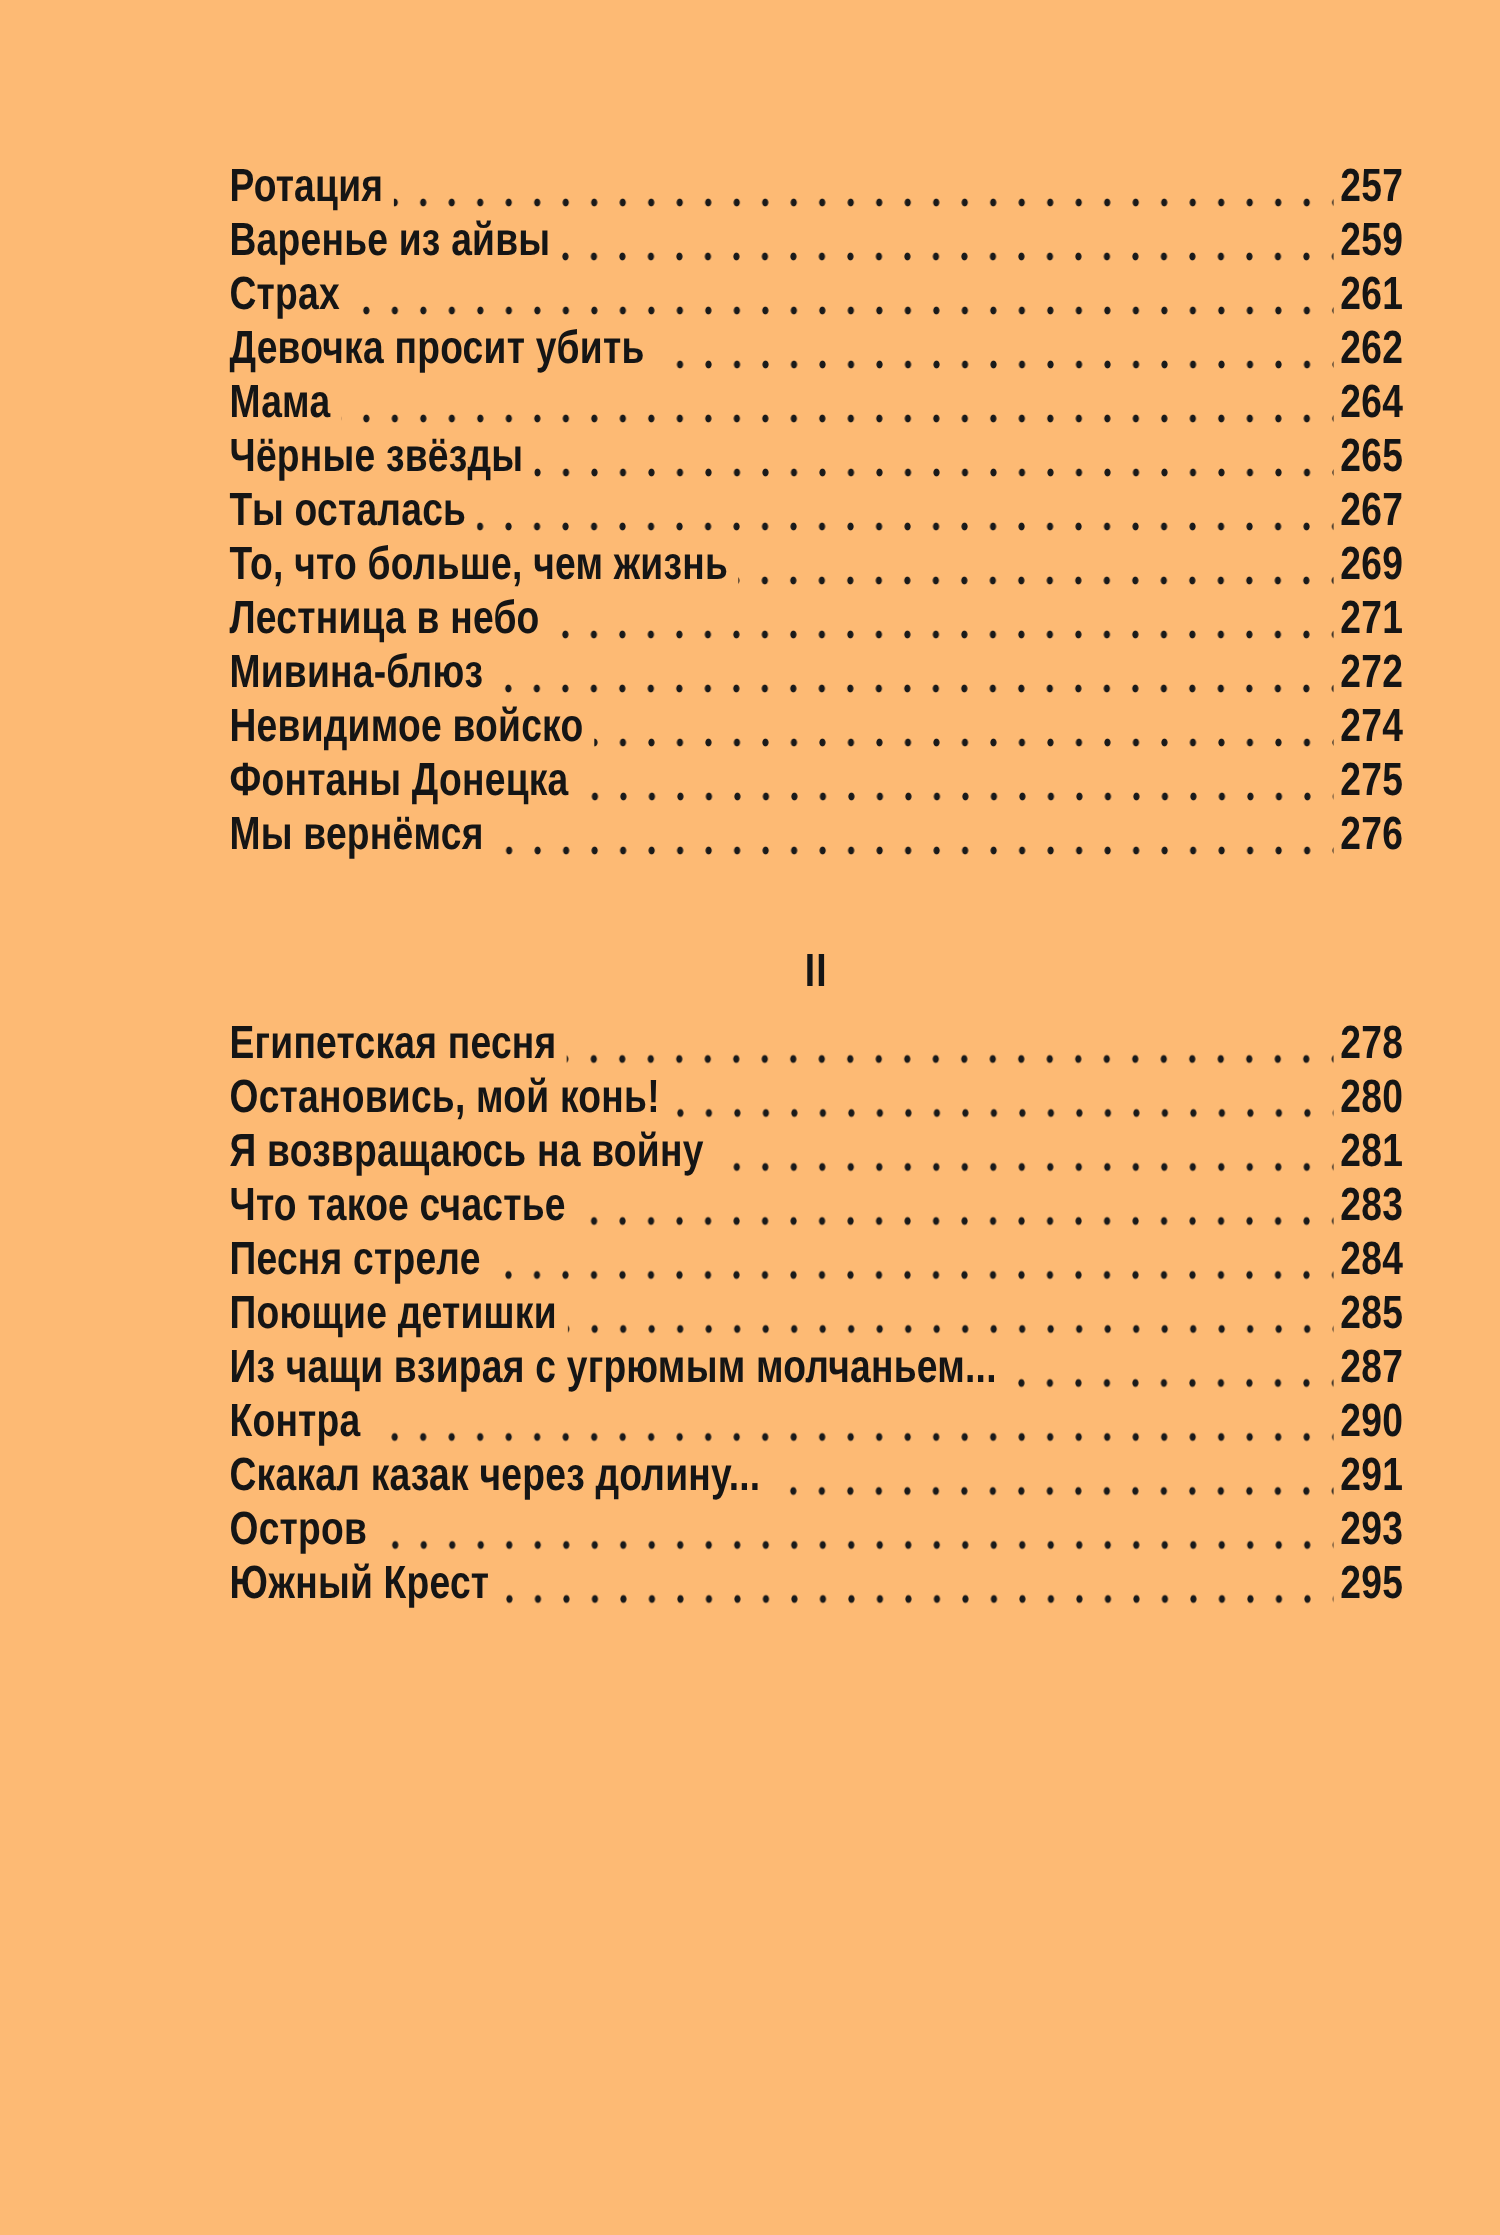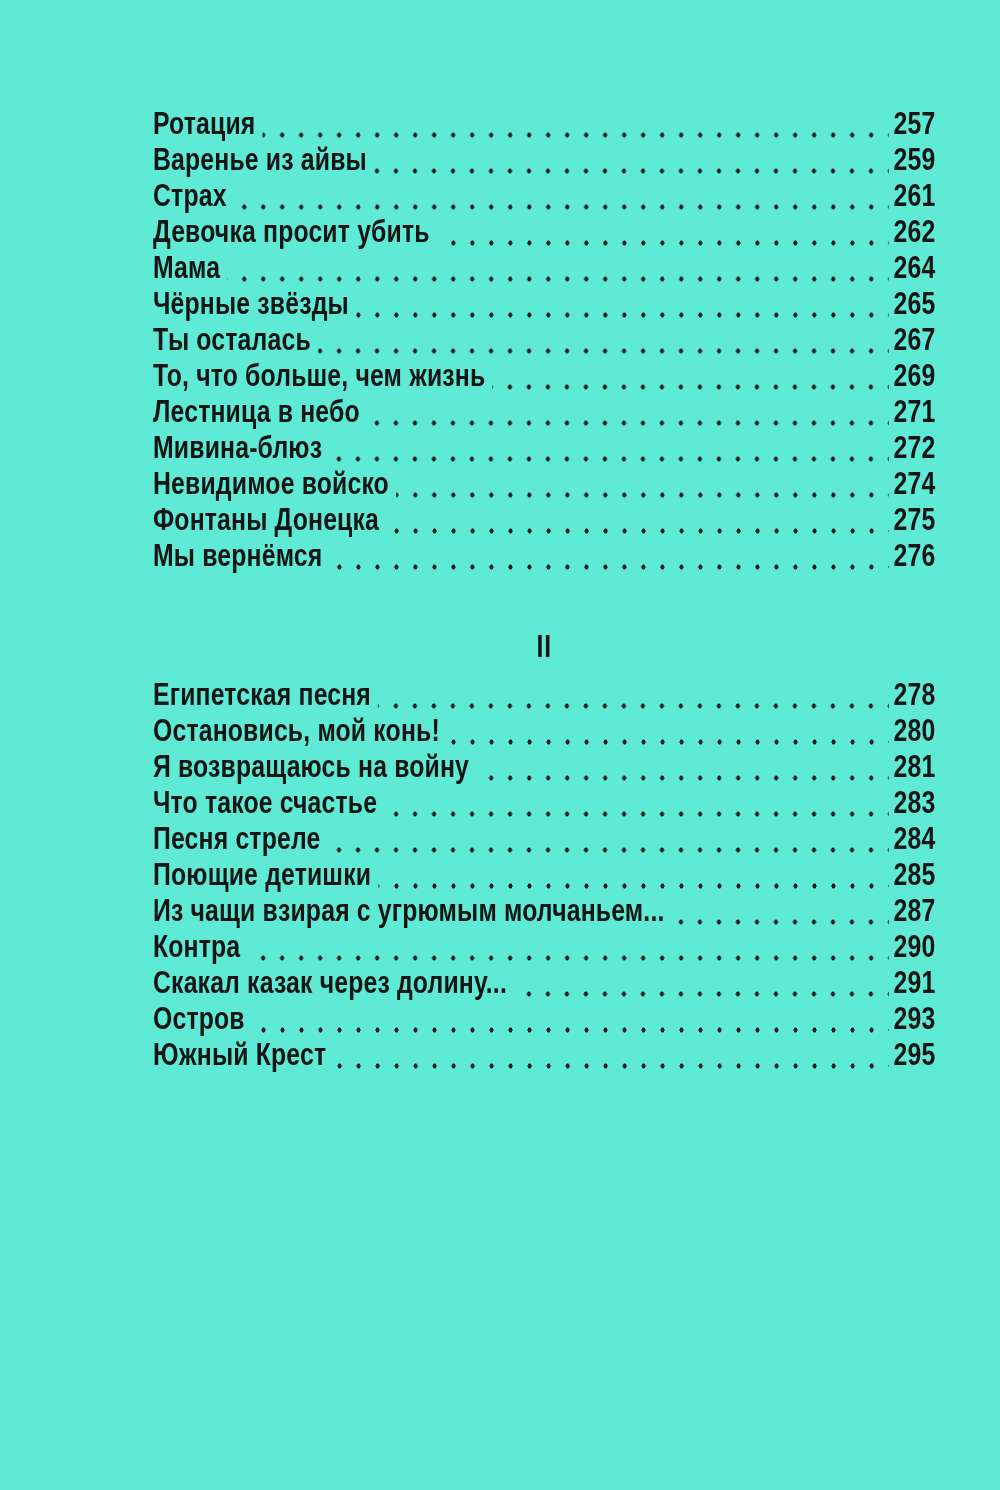--- a/index.html
+++ b/index.html
@@ -12,21 +12,21 @@
     height: 1490px;
     position: relative;
     overflow: hidden;
     font-family: "Liberation Sans", sans-serif;
     color: #151515;
   }
   
   .page {
     position: absolute;
     inset: 0;
-    background: #5eead4;
+    background: #fdba74;
   }
   
   .toc {
     position: absolute;
     left: 153px;
     top: 0;
     width: 978px;              
     height: 1490px;
     transform: scaleX(0.8);
     transform-origin: left top;

